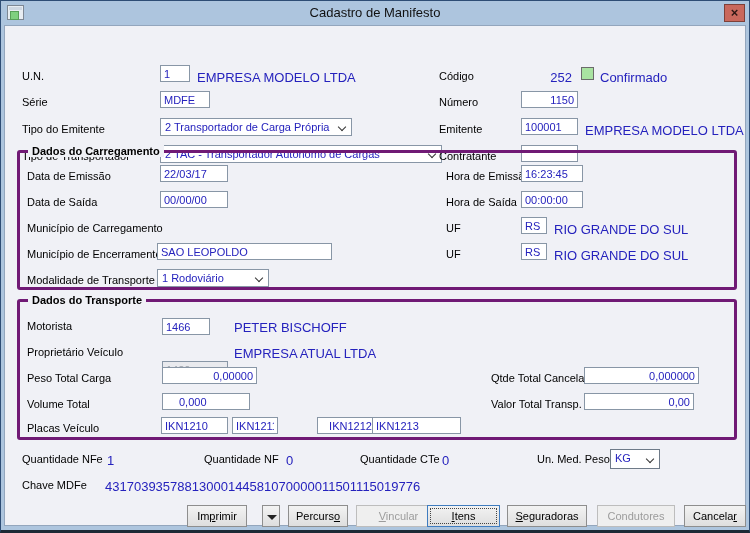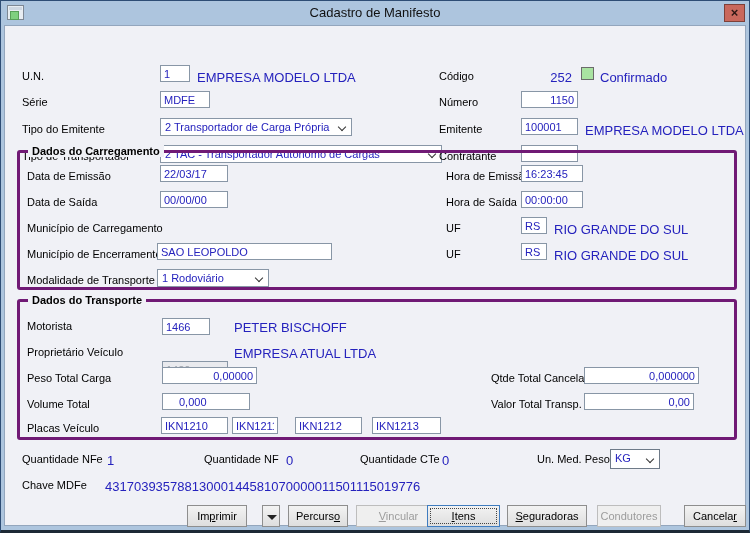--- a/index.html
+++ b/index.html
@@ -132,22 +132,22 @@
     <input class="field num" style="left: 579px; top: 341px; width: 115px;" readonly="" value="0,000000">
 
     <span class="lbl" style="left:22px;top:372px;">Volume Total</span>
     <input class="field padl" style="left: 157px; top: 367px; width: 88px;" readonly="" value="0,000">
     <span class="lbl" style="left:486px;top:372px;">Valor Total Transp.</span>
     <input class="field num" style="left: 579px; top: 367px; width: 110px;" readonly="" value="0,00">
 
     <span class="lbl" style="left:22px;top:396px;">Placas Veículo</span>
     <input class="field" style="left: 156px; top: 391px; width: 67px;" readonly="" value="IKN1210">
     <input class="field" style="left: 227px; top: 391px; width: 46px;" readonly="" value="IKN1211">
-    <input class="field" style="left: 290px; top: 391px; width: 67px;" readonly="" value="IKN1212">
-    <input class="field" style="left: 367px; top: 391px; width: 69px;" readonly="" value="IKN1213">
+    <input class="field" style="left: 312px; top: 391px; width: 67px; text-align: center;" readonly="" value="IKN1212">
+    <input class="field" style="left: 367px; top: 391px; width: 89px;" readonly="" value="IKN1213">
 
     <span class="lbl" style="left:17px;top:427px;">Quantidade NFe</span>
     <span class="desc" style="left:102px;top:427px;">1</span>
     <span class="lbl" style="left:199px;top:427px;">Quantidade NF</span>
     <span class="desc" style="left:281px;top:427px;">0</span>
     <span class="lbl" style="left:355px;top:427px;">Quantidade CTe</span>
     <span class="desc" style="left:437px;top:427px;">0</span>
     <span class="lbl" style="left:532px;top:427px;">Un. Med. Peso</span>
     <div class="combo" style="left:605px;top:423px;width:50px;height:20px;border-color:#6e7a88;">
       <span>KG</span>
@@ -168,21 +168,21 @@
     </button>
     <button class="btn disabled" style="left:351px;top:479px;width:85px;">
       <span></span><span class="acc">V</span><span>incular</span>
     </button>
     <button class="btn focused" style="left:422px;top:479px;width:73px;">
       <span></span><span class="acc">I</span><span>tens</span>
     </button>
     <button class="btn" style="left:502px;top:479px;width:80px;">
       <span></span><span class="acc">S</span><span>eguradoras</span>
     </button>
-    <button class="btn disabled" style="left:592px;top:479px;width:64px;">
+    <button class="btn disabled" style="left:592px;top:479px;width:78px;">
       <span>Condutores</span><span class="acc"></span><span></span>
     </button>
     <button class="btn" style="left:679px;top:479px;width:62px;">
       <span>Cancela</span><span class="acc">r</span><span></span>
     </button>
 
   </div>
 </div>
 
 </body></html>

